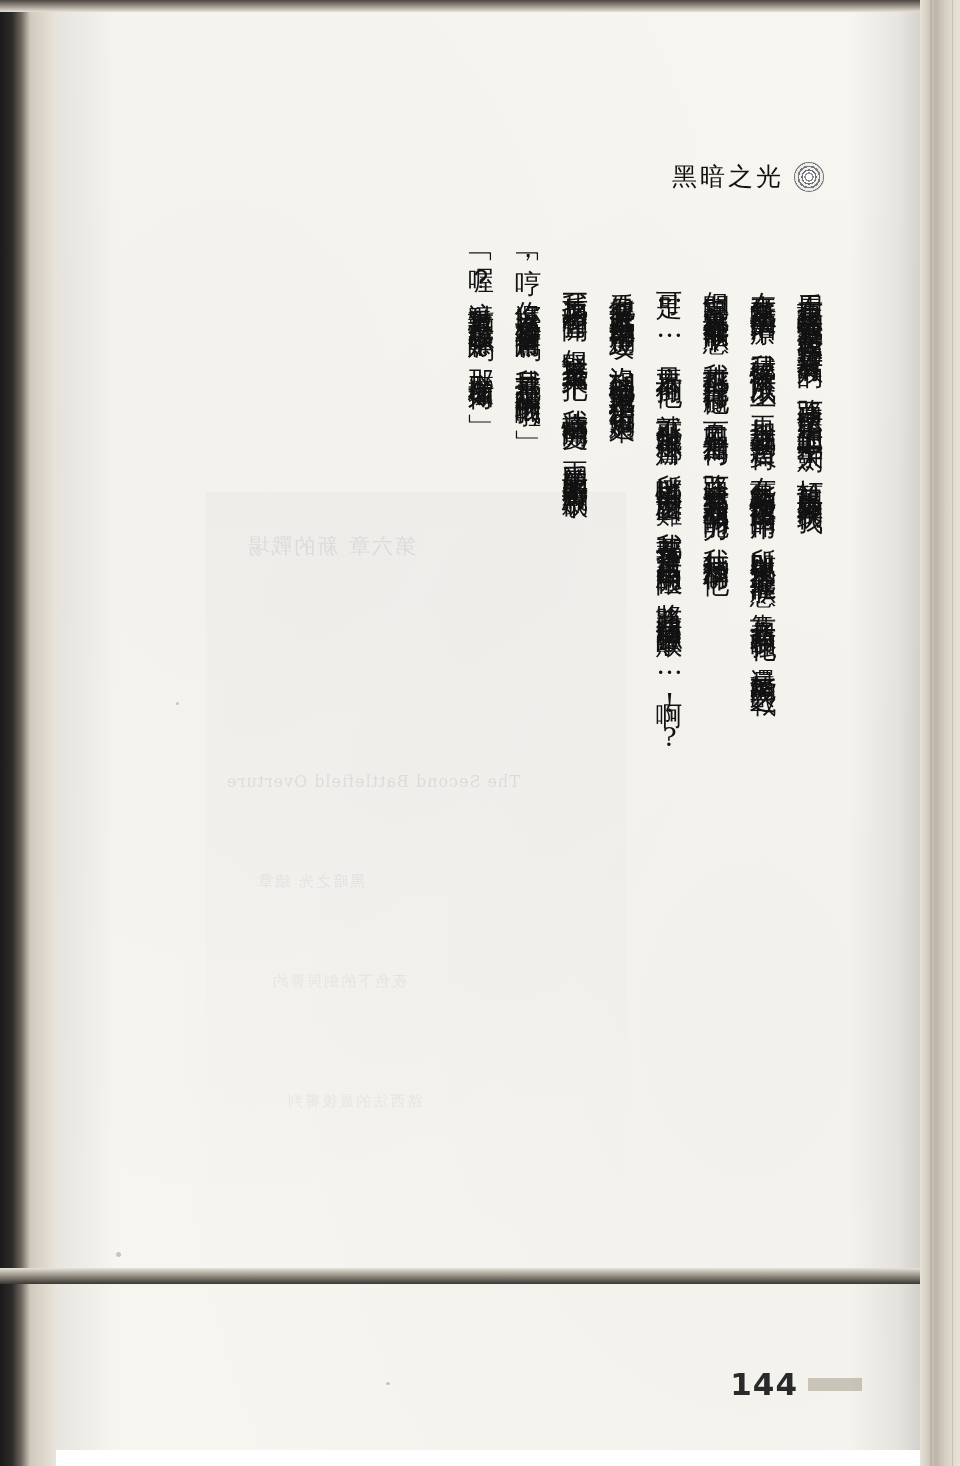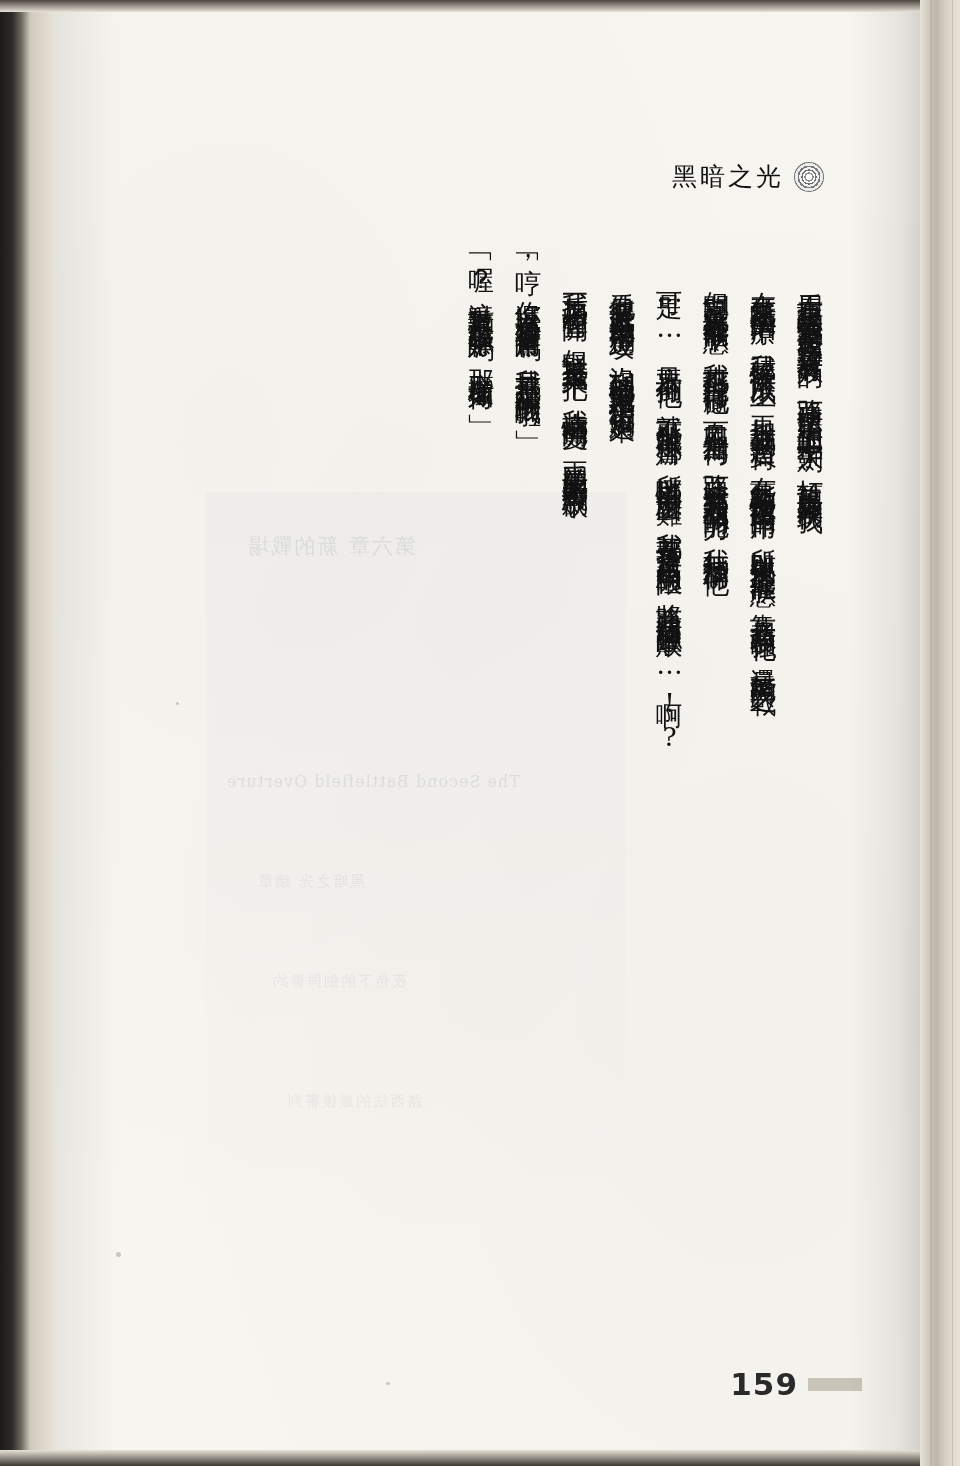--- a/index.html
+++ b/index.html
@@ -11,21 +11,21 @@
     width: 960px;
     height: 1466px;
     overflow: hidden;
     font-family: "DejaVu Serif", "Liberation Serif", serif;
   }
 
   
   #scan-page {
     position: relative;
     width: 960px;
-    height: 1466px;
+    height: 1284px;
     background: #f2efe9;
     box-sizing: border-box;
   }
 
   
   .edge {
     position: absolute;
     pointer-events: none;
   }
   #edge-left-dark {
@@ -197,21 +197,21 @@
       <p>在麥克斯醫生的治療下，我已經恢復了八成以上。再加上我發動了超負荷，有著能夠加快恢復傷口的作用，所以即使仍不是最佳狀態，靠著超負荷的強化，還是能夠與之一戰。</p>
       <p>但問題是就算處於無傷狀態下，我也不可能打得贏他。而且不知道爲何，路西法竟然有著和我相似的能力，我無法控制得了他。</p>
       <p>可是……只要不打倒他，就不可能救得了魯娜。所以哪怕再怎麼困難，我都要在這邊超越自己的極限，將路西法這個強敵擊敗……啊!?</p>
       <p>看他舉起武器本以爲會用劍進攻，沒想到他突然就用左手扔了把短劍過來。</p>
       <p>我反手一刀將它彈開，但緊接著又飛來十把。我連忙擺開雙刀，兩手並用的將所有飛劍砍下。</p>
       <p class="noindent">「哼，你還以爲這種攻擊會有用嗎？我早就不是那時候的我啦！」</p>
       <p class="noindent">「喔？這點數量還不足以擊中妳嗎？那麼這樣如何？」</p>
     </div>
 
     <div id="folio-block">
-      <div id="folio-number">159</div>
+      <div id="folio-number">144</div>
       <div id="folio-rule"></div>
     </div>
 
     <div class="speck" style="left:60px; top:1240px; width:5px; height:5px;"></div>
     <div class="speck" style="left:120px; top:690px; width:3px; height:3px;"></div>
     <div class="speck" style="left:330px; top:1370px; width:4px; height:3px;"></div>
   </div>
 
   <div id="left-shade"></div>
   <div id="gutter-shade"></div>

